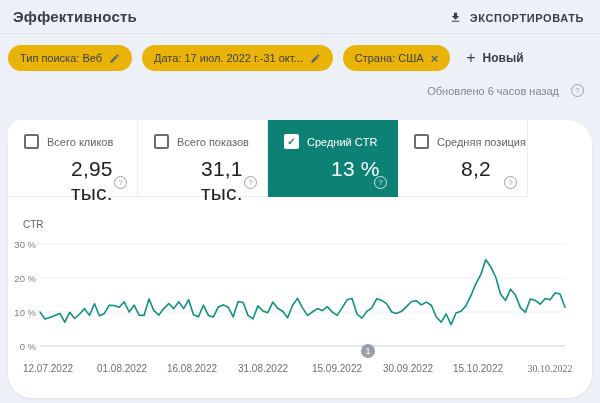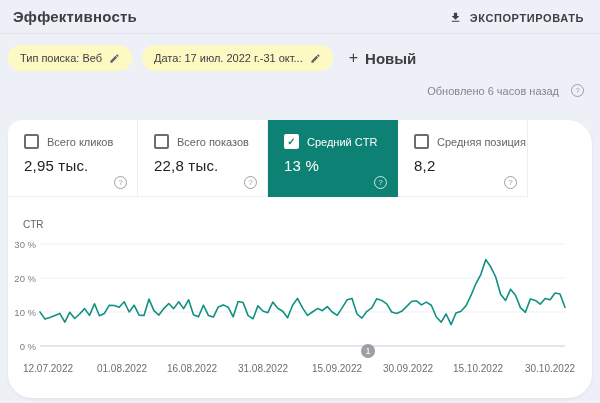--- a/index.html
+++ b/index.html
@@ -23,32 +23,32 @@
   }
   .header-divider{
     position:absolute;left:0;top:33px;width:600px;height:1px;background:#e1e4ec;
   }
   
   .chips-row{
     position:absolute;left:8px;top:45px;display:flex;align-items:center;gap:10px;
   }
   .chip{
     display:flex;align-items:center;gap:7px;height:26px;
-    background:#fef9c3;border-radius:14px;padding:0 12px;cursor:pointer;
+    background:#eab308;border-radius:14px;padding:0 12px;cursor:pointer;
   }
   .chip-label{font-size:11px;color:#3c4043;}
   .chip .icon-btn{display:flex;align-items:center;}
   .chip-close{
     font-size:13px;color:#5f6368;line-height:1;font-weight:600;cursor:pointer;
   }
   .new-filter{
     display:flex;align-items:center;gap:7px;margin-left:6px;cursor:pointer;
   }
   .new-filter .plus{font-size:16px;color:#3c4043;font-weight:400;line-height:1;}
-  .new-filter .lbl{font-size:15px;font-weight:600;color:#3c4043;}
+  .new-filter .lbl{font-size:12px;font-weight:600;color:#3c4043;}
   
   .updated-row{
     position:absolute;right:16px;top:84px;display:flex;align-items:center;gap:12px;
   }
   .updated-row span{font-size:11px;color:#80868b;}
   .help{
     width:11px;height:11px;border:1px solid #9aa0a6;border-radius:50%;
     color:#9aa0a6;font-size:8px;line-height:11px;text-align:center;flex:0 0 auto;
   }
   
@@ -70,21 +70,21 @@
   .cb{
     width:11px;height:11px;border:2px solid #6a6e73;border-radius:2px;flex:0 0 auto;
     font-size:10px;line-height:11px;text-align:center;color:transparent;
   }
   .card.selected .cb{
     background:#fff;border-color:#fff;color:#0d8173;font-weight:bold;
   }
   .card-label{font-size:11px;color:#5f6368;white-space:nowrap;}
   .card.selected .card-label{color:#ffffff;}
   .card-value{
-    font-size:15px;color:#202124;margin-top:8px;letter-spacing:.2px;font-weight:400;
+    font-size:21px;color:#202124;margin-top:8px;letter-spacing:.2px;font-weight:400;margin-left:47px;
   }
   .card.selected .card-value{color:#ffffff;}
   .card .help{position:absolute;right:10px;bottom:7px;}
   .card.selected .help{border-color:rgba(255,255,255,.8);color:rgba(255,255,255,.8);}
   
   .ctr-label{
     position:absolute;left:15px;top:99px;font-size:10px;color:#5f6368;
   }
   #chart-svg{position:absolute;left:0;top:0;}
   .x-labels{position:absolute;left:0;top:243px;width:584px;height:14px;}
@@ -122,20 +122,24 @@
     </span>
   </div>
   <div class="chip">
     <span class="chip-label">Дата: 17 июл. 2022 г.-31 окт...</span>
     <span class="icon-btn">
       <svg width="11" height="11" viewBox="0 0 24 24">
           <path d="M3 17.25V21h3.75L17.8 9.94l-3.75-3.75L3 17.25zM20.7 7.04c.39-.39.39-1.02 0-1.41l-2.34-2.34a1 1 0 0 0-1.41 0l-1.83 1.83 3.75 3.75 1.83-1.83z" fill="#5f6368"></path>
         </svg>
     </span>
   </div>
+  <div class="chip">
+    <span class="chip-label">Страна: США</span>
+    <span class="chip-close">×</span>
+  </div>
   <div class="new-filter">
     <span class="plus">+</span>
     <span class="lbl">Новый</span>
   </div>
 </div>
 
 <div class="updated-row">
   <span>Обновлено 6 часов назад</span>
   <div class="help">?</div>
 </div>
@@ -149,21 +153,21 @@
         <span class="card-label">Всего кликов</span>
       </div>
       <div class="card-value">2,95 тыс.</div>
       <div class="help">?</div>
     </div>
     <div class="card">
       <div class="card-top">
         <span class="cb"></span>
         <span class="card-label">Всего показов</span>
       </div>
-      <div class="card-value">22,8 тыс.</div>
+      <div class="card-value">31,1 тыс.</div>
       <div class="help">?</div>
     </div>
     <div class="card selected">
       <div class="card-top">
         <span class="cb">✓</span>
         <span class="card-label">Средний CTR</span>
       </div>
       <div class="card-value">13 %</div>
       <div class="help">?</div>
     </div>
@@ -194,15 +198,15 @@
   <div class="page-dot">1</div>
 
   <div class="x-labels">
       <span style="left: 40px;">12.07.2022</span>
       <span style="left: 114px;">01.08.2022</span>
       <span style="left: 184px;">16.08.2022</span>
       <span style="left: 255px;">31.08.2022</span>
       <span style="left: 329px;">15.09.2022</span>
       <span style="left: 400px;">30.09.2022</span>
       <span style="left: 470px;">15.10.2022</span>
-      <span style="left: 542px;">30.10.2022</span>
+      <span style="left: 542px; font-family: Liberation Serif, serif;">30.10.2022</span>
     </div>
 </div>
 
 </body></html>

